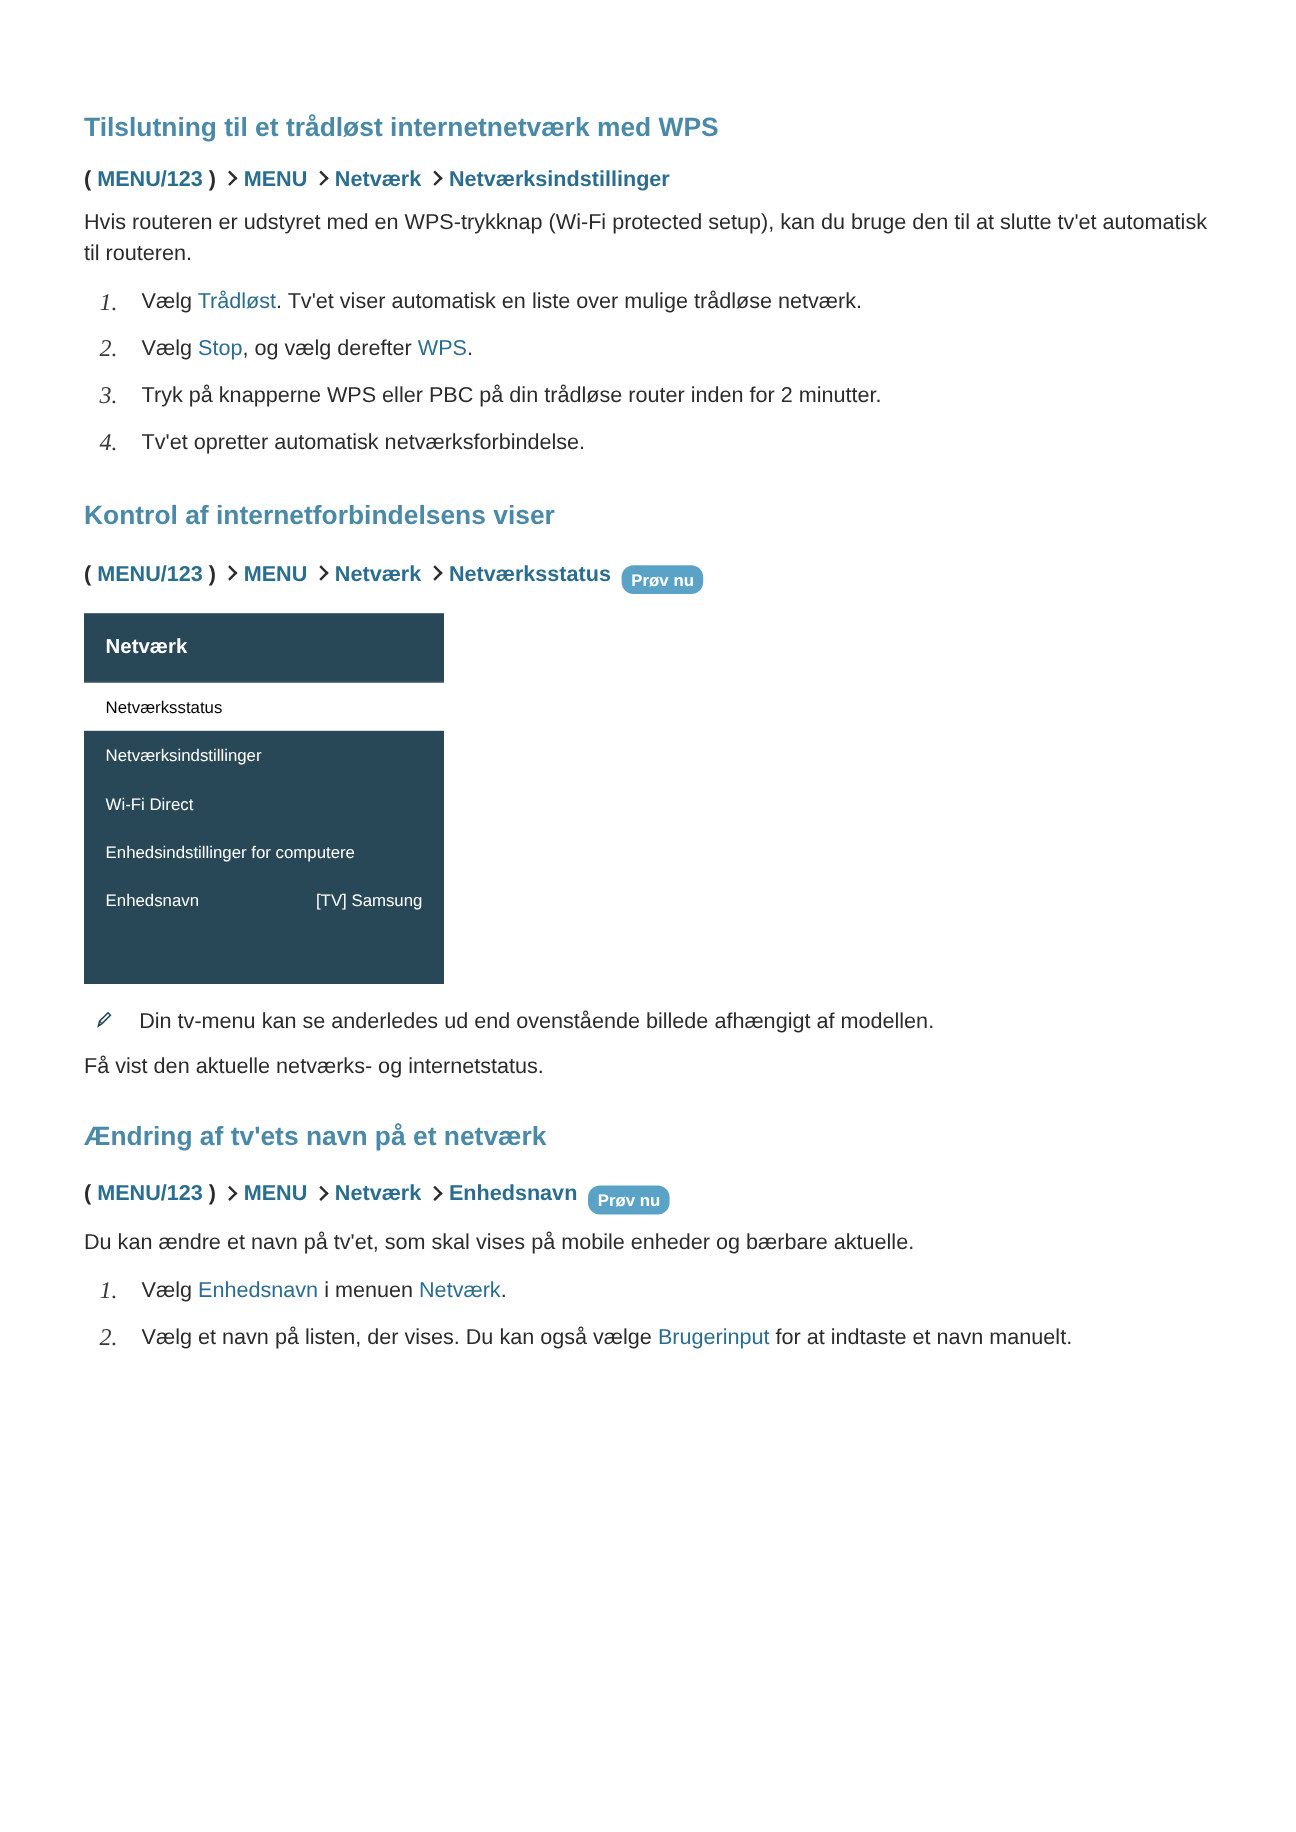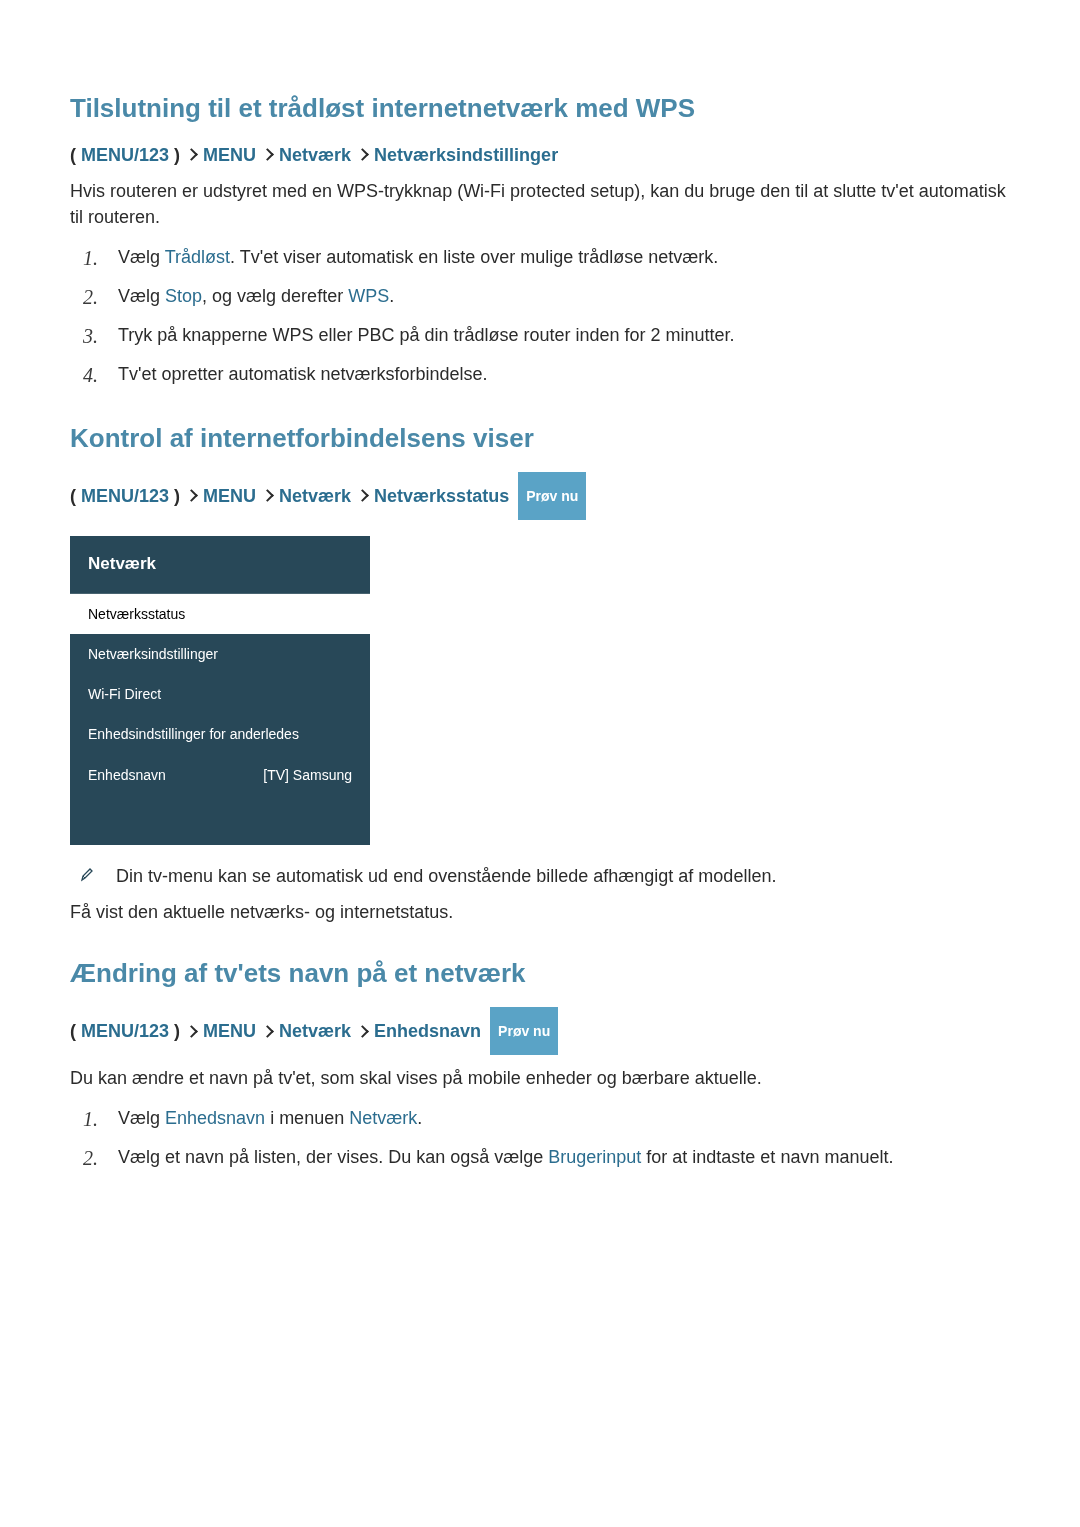--- a/index.html
+++ b/index.html
@@ -8,21 +8,21 @@
     font-family: "Segoe UI", Arial, sans-serif;
     font-size: 18px;
     color: #2b2b2b;
     line-height: 1.45;
     background: #ffffff;
     width: 1080px;
     box-sizing: border-box;
   }
   h2.section {
     color: #4a89a8;
-    font-size: 26px;
+    font-size: 22px;
     font-weight: 600;
     margin: 30px 0 14px 0;
   }
   .breadcrumb {
     font-weight: 700;
     color: #2b6d8f;
     margin-bottom: 10px;
     display: flex;
     align-items: center;
     gap: 5px;
@@ -37,24 +37,25 @@
     border-right: 2.5px solid #2b2b2b;
     transform: rotate(45deg);
     margin: 0 2px;
   }
   .badge {
     display: inline-block;
     background: #5aa3c6;
     color: #ffffff;
     font-size: 14px;
     font-weight: 700;
-    padding: 14px 8px;
-    border-radius: 0;
+    padding: 2px 8px;
+    border-radius: 10px;
     margin-left: 4px;
     vertical-align: middle;
+    margin-top: 11px;
   }
   p { margin: 8px 0 14px 0; }
   ol {
     list-style: none;
     padding: 0;
     margin: 0 0 20px 10px;
   }
   ol li {
     display: flex;
     align-items: flex-start;
@@ -170,36 +171,36 @@
   <div class="item selected">
     <span>Netværksstatus</span>
   </div>
   <div class="item">
     <span>Netværksindstillinger</span>
   </div>
   <div class="item">
     <span>Wi-Fi Direct</span>
   </div>
   <div class="item">
-    <span>Enhedsindstillinger for anderledes</span>
+    <span>Enhedsindstillinger for computere</span>
   </div>
   <div class="item">
     <span>Enhedsnavn</span>
     <span>[TV] Samsung</span>
   </div>
 </div>
 
 <div class="note-row">
   <span class="pencil-icon">
     <svg width="14" height="16" viewBox="0 0 14 16">
       <path d="M2 14 L3 10 L10 3 L12 5 L5 12 Z" fill="none" stroke="#284858" stroke-width="1.3"></path>
       <path d="M3 10 L5 12" stroke="#284858" stroke-width="1"></path>
     </svg>
   </span>
-  <span>Din tv-menu kan se automatisk ud end ovenstående billede afhængigt af modellen.</span>
+  <span>Din tv-menu kan se anderledes ud end ovenstående billede afhængigt af modellen.</span>
 </div>
 
 <p>Få vist den aktuelle netværks- og internetstatus.</p>
 
 <h2 class="section">Ændring af tv'ets navn på et netværk</h2>
 
 <div class="breadcrumb">
   <span class="paren">(</span>
     <span>MENU/123</span>
     <span class="paren">)</span>

